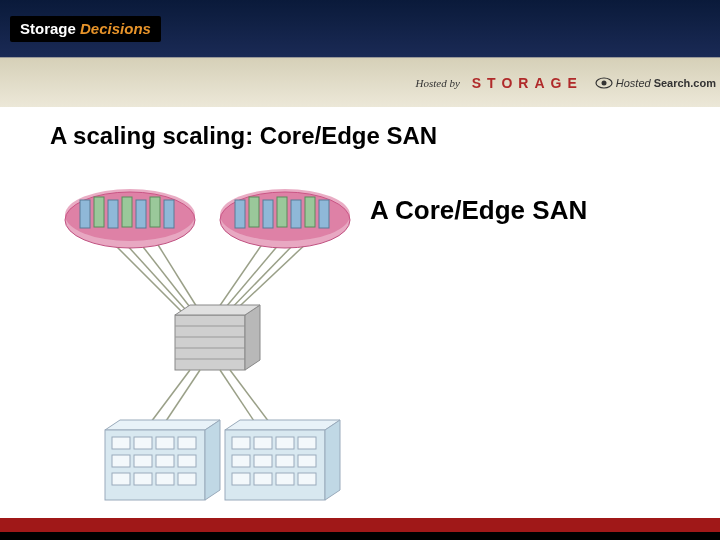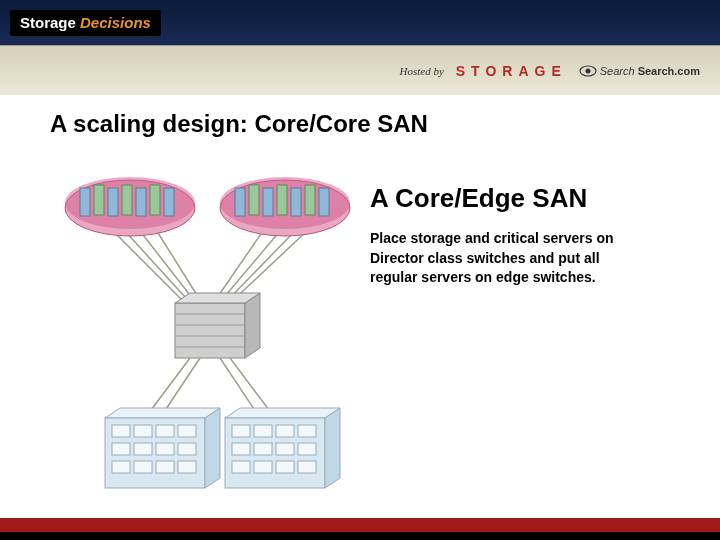--- a/index.html
+++ b/index.html
@@ -1,23 +1,23 @@
 <!DOCTYPE html>
 <html><head>
 <meta charset="utf-8">
 <style>
   * { margin: 0; padding: 0; box-sizing: border-box; }
   body { width: 720px; height: 540px; font-family: Verdana, Arial, sans-serif; background: #fff; position: relative; overflow: hidden; }
 
-  .header { height: 45px; background: linear-gradient(#0a1a3a,#1a2a55); display: flex; align-items: center; padding: 16px 10px; }
+  .header { height: 57px; background: linear-gradient(#0a1a3a,#1a2a55); display: flex; align-items: center; padding: 16px 10px; }
   .logo-badge { background: #000; padding: 4px 10px; border-radius: 2px; }
   .logo-text { color: #fff; font-weight: bold; font-size: 15px; }
   .logo-text .orange { color: #e8942a; font-style: italic; }
 
-  .subheader { height: 50px; border-top: 1px solid #999; background: linear-gradient(#d6d0b8,#ece8d8); display: flex; align-items: center; justify-content: flex-end; padding: 0 20px; gap: 12px; }
+  .subheader { height: 50px; border-top: 1px solid #999; background: linear-gradient(#d6d0b8,#ece8d8); display: flex; align-items: center; justify-content: flex-end; padding: 0 4px; gap: 12px; }
   .hosted { font-size: 11px; font-family: Georgia, serif; font-style: italic; color: #333; }
   .storage-brand { font-size: 14px; letter-spacing: 6px; color: #b02a2a; font-weight: bold; }
   .search-brand { font-size: 11px; color: #333; font-style: italic; display: flex; align-items: center; gap: 3px; }
   .eye-icon svg { display: block; }
 
   .content { padding: 15px 30px 0 50px; }
   .slide-title { font-size: 24px; font-weight: bold; color: #000; margin-bottom: 15px; }
 
   .main { display: flex; gap: 0; }
   .diagram { width: 320px; height: 350px; position: relative; flex: 0 0 auto; }
@@ -46,27 +46,27 @@
 <div class="subheader">
   <span class="hosted">Hosted by</span>
   <span class="storage-brand">STORAGE</span>
   <span class="search-brand">
     <span class="eye-icon">
       <svg width="18" height="12" viewBox="0 0 18 12">
           <ellipse cx="9" cy="6" rx="8" ry="5" fill="none" stroke="#333" stroke-width="1.2"></ellipse>
           <circle cx="9" cy="6" r="2.5" fill="#333"></circle>
         </svg>
     </span>
-    <span>Search</span>
+    <span>Hosted</span>
       <span style="font-style:normal;font-weight:bold">Search.com</span>
   </span>
 </div>
 
 <div class="content">
-  <h1 class="slide-title">A scaling design: Core/Core SAN</h1>
+  <h1 class="slide-title">A scaling scaling: Core/Edge SAN</h1>
 
   <div class="main">
     <div class="diagram">
       <svg viewBox="0 0 320 350">
 
         <g stroke="#9aa088" stroke-width="1.5" fill="none">
           <path d="M60 75 L140 155"></path>
             <path d="M75 78 L145 155"></path>
             <path d="M90 78 L150 155"></path>
             <path d="M105 75 L155 155"></path>
@@ -158,18 +158,17 @@
               <rect x="204" y="308" width="18" height="12"></rect>
               <rect x="226" y="308" width="18" height="12"></rect>
               <rect x="248" y="308" width="18" height="12"></rect>
           </g>
         </g>
       </svg>
     </div>
 
     <div class="text-panel">
       <h2 class="section-title">A Core/Edge SAN</h2>
-      <p class="body-text">Place storage and critical servers on Director class switches and put all regular servers on edge switches.</p>
     </div>
   </div>
 </div>
 
 <div class="footer"></div>
 
 </body></html>

